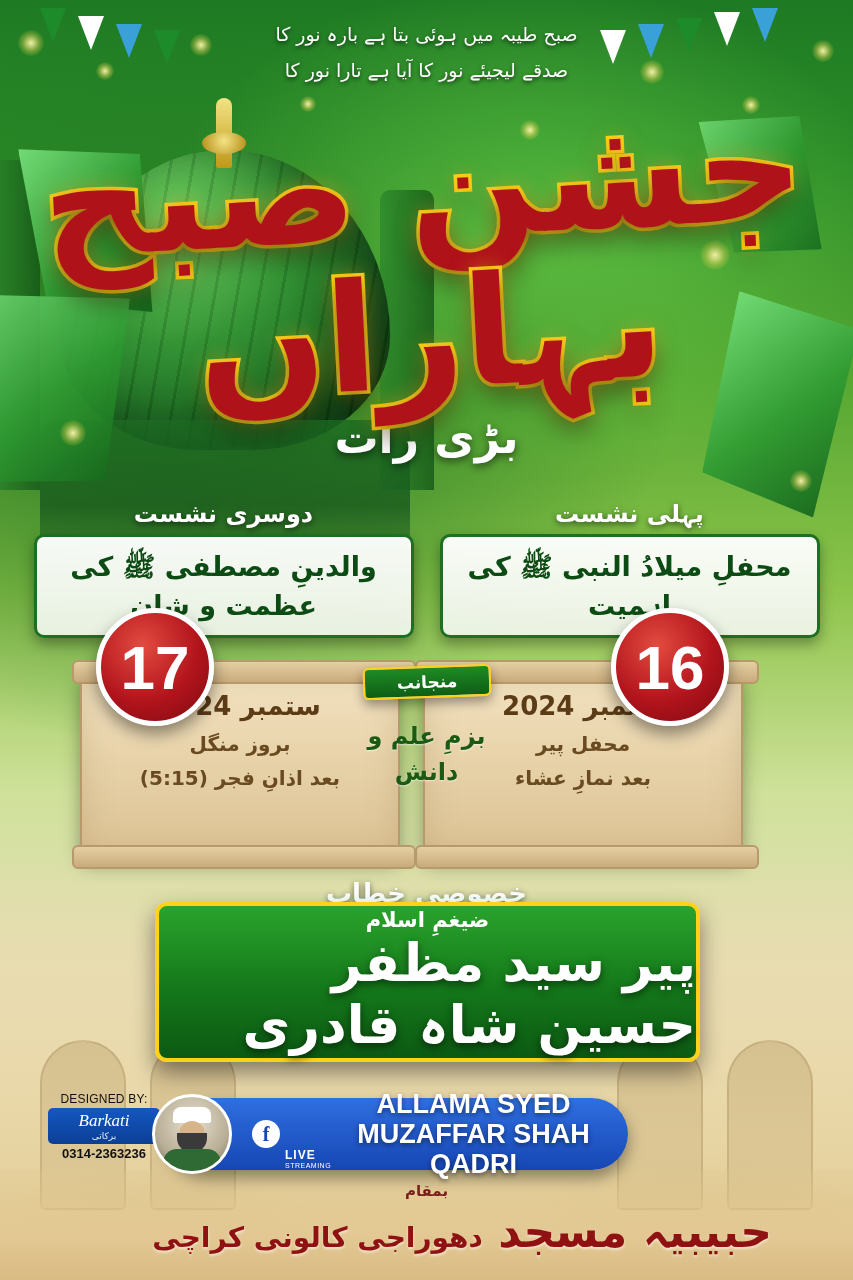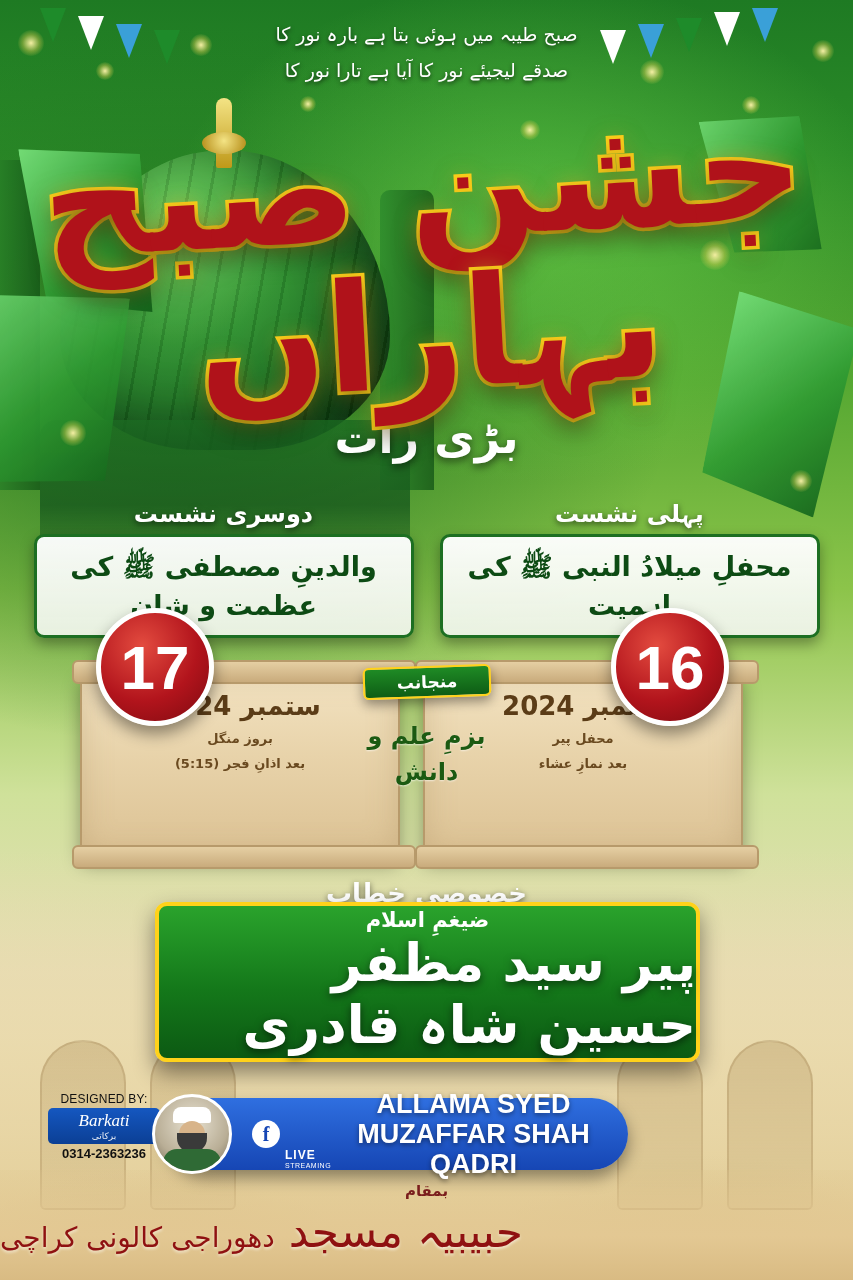--- a/index.html
+++ b/index.html
@@ -188,21 +188,21 @@
   .scroll:before { top: -14px; }
   .scroll:after { bottom: -14px; }
   .scroll.right { right: 110px; }
   .scroll.left  { left: 80px; }
 
   .scroll-text {
     position: absolute; inset: 14px 12px 10px 12px;
     color: #5b3c17; font-weight: bold; text-align: center;
     font-size: 26px; line-height: 1.4;
   }
-  .scroll-sub { display:block; font-size: 13px; margin-top: 6px; color:#6a4a20; }
+  .scroll-sub { display:block; font-size: 20px; margin-top: 6px; color:#6a4a20; }
 
   .daybadge {
     position: absolute; top: -22px; width: 118px; height: 118px; border-radius: 50%;
     background: radial-gradient(circle at 38% 30%, #e34b3f 0%, #b2141c 55%, #7d0a10 100%);
     border: 5px solid #ffffff;
     box-shadow: 0 8px 16px rgba(0,0,0,0.42);
     color: #ffffff; font-size: 62px; font-weight: bold;
     display: flex; align-items: center; justify-content: center;
   }
   .daybadge.right { right: 124px; }
@@ -298,22 +298,22 @@
     font-size: 27px; line-height: 1.12; padding-right: 12px;
     text-shadow: 0 2px 5px rgba(0,0,0,0.45);
   }
 
   .venue-badge {
     position: absolute; left: 50%; transform: translateX(-50%);
     top: 1182px; z-index: 9;
     color: #7a1d1d; font-size: 15px; font-weight: bold; text-align:center;
   }
   .venue {
-    position: absolute; left: 0; top: 1206px; width: 772px; text-align: left;
-    color: #8f1111; font-size: 44px; font-weight: normal; z-index: 9;
+    position: absolute; left: 0; top: 1206px; width: 772px; text-align: right;
+    color: #8f1111; font-size: 44px; font-weight: bold; z-index: 9;
     text-shadow: 0 2px 3px rgba(255,255,255,0.55);
   }
   .venue .small { font-size: 28px; }
 </style>
 </head>
 <body>
 
 <div id="poster">
 
   <div class="bg-mosque">

